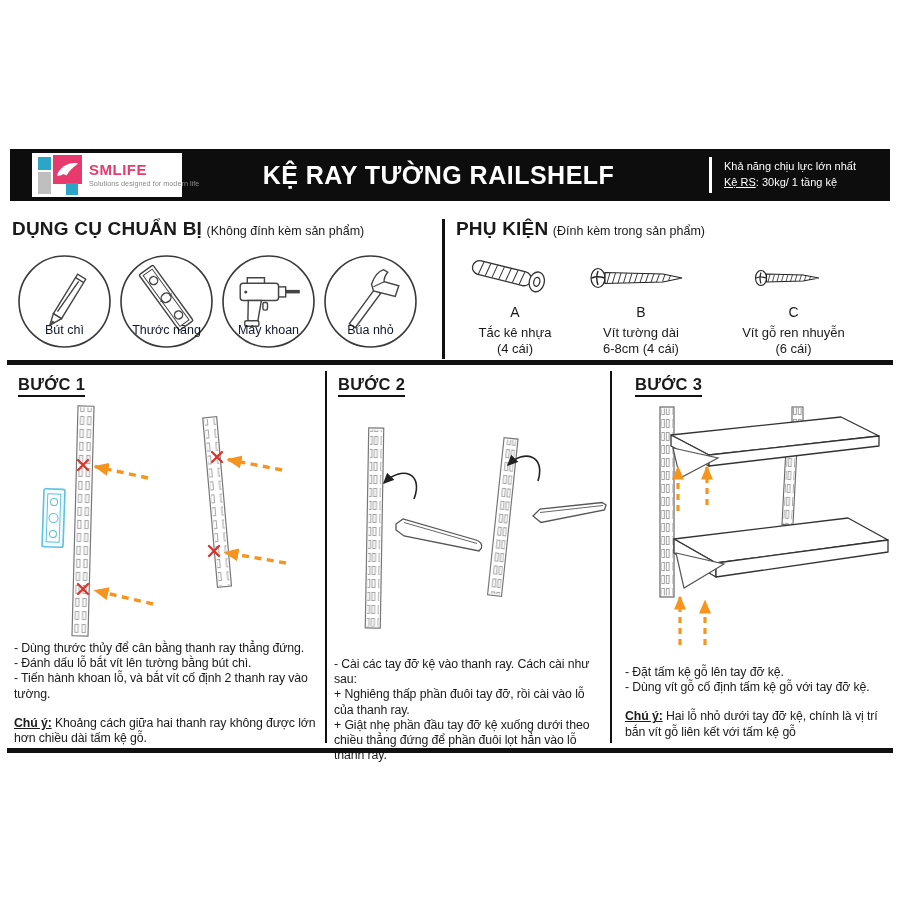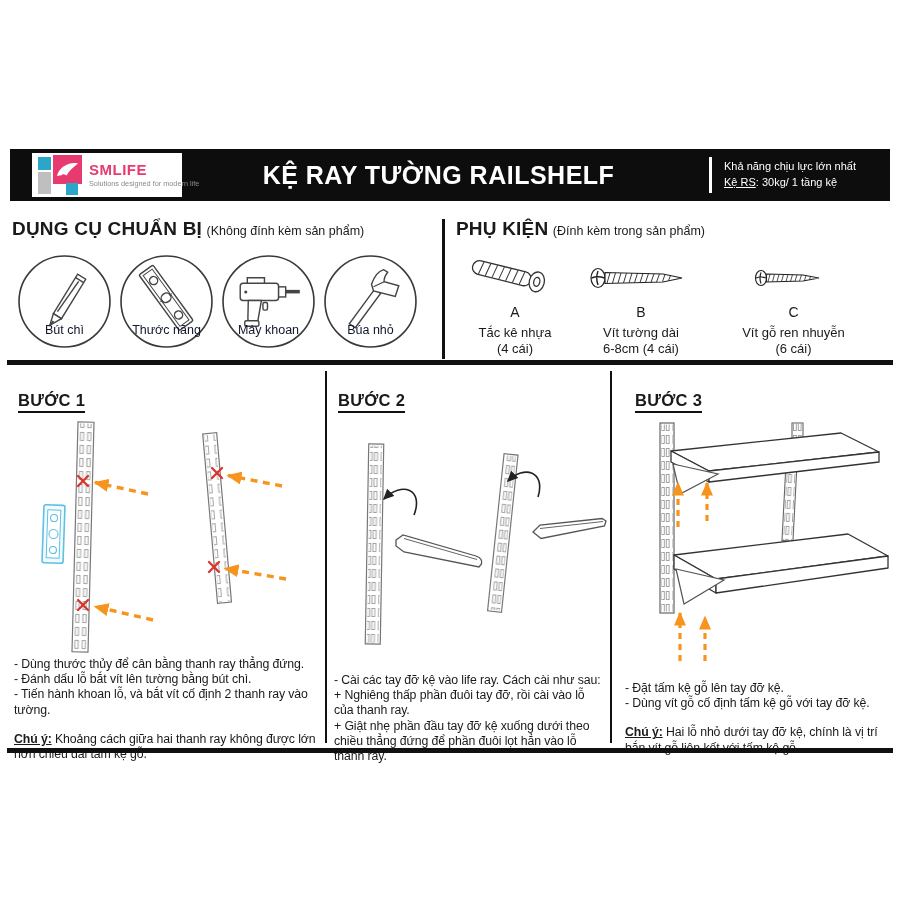--- a/index.html
+++ b/index.html
@@ -52,21 +52,21 @@
   
   .thick-line{position:absolute;left:7px;right:7px;height:5px;background:#111;}
   .thick-top{top:360px;}
   .thick-bottom{top:748px;}
 
   
   .steps{position:absolute;left:0;top:365px;width:900px;height:383px;}
   .colsep{position:absolute;top:6px;height:372px;width:2px;background:#111;}
   .colsep-1{left:325px;}
   .colsep-2{left:610px;}
-  .step{position:absolute;top:0;height:383px;margin-top:16px;}
+  .step{position:absolute;top:0;height:383px;}
   .step-1{left:10px;width:312px;}
   .step-2{left:330px;width:277px;}
   .step-3{left:614px;width:282px;}
   .step-title{display:inline-block;margin:10px 0 0 8px;font-size:16.5px;font-weight:bold;
               border-bottom:2.5px solid #111;padding-bottom:1px;letter-spacing:.3px;}
   .step-3 .step-title{margin-left:21px;}
   .step-illu{position:absolute;display:block;}
   .illu-1{left:8px;top:36px;}
   .illu-2{left:0px;top:30px;}
   .illu-3{left:2px;top:26px;}
@@ -374,21 +374,21 @@
         </g>
 
         <path d="M208,86 C216,60 194,54 178,70" fill="none" stroke="#222" stroke-width="1.6" marker-end="url(#mB)"></path>
 
         <g stroke="#555" fill="#fff" stroke-width="1.3">
           <path d="M203,121 L210,114 L272,107.5 L276,110 L274.5,115 L211,127.5 Z"></path>
           <line x1="210" y1="117.5" x2="273" y2="110.5" stroke-width="0.9"></line>
         </g>
       </svg>
       <div class="step-text text-2">
-        <div>- Cài các tay đỡ kệ vào life ray. Cách cài như sau:</div>
+        <div>- Cài các tay đỡ kệ vào thanh ray. Cách cài như sau:</div>
         <div>+ Nghiêng thấp phần đuôi tay đỡ, rồi cài vào lỗ của thanh ray.</div>
         <div>+ Giật nhẹ phần đầu tay đỡ kệ xuống dưới theo chiều thẳng đứng để phần đuôi lọt hẳn vào lỗ thanh ray.</div>
       </div>
     </div>
 
     <div class="colsep colsep-2"></div>
 
     <div class="step step-3">
       <span class="step-title">BƯỚC 3</span>
       <svg class="step-illu illu-3" width="280" height="262" viewBox="0 0 280 262">

